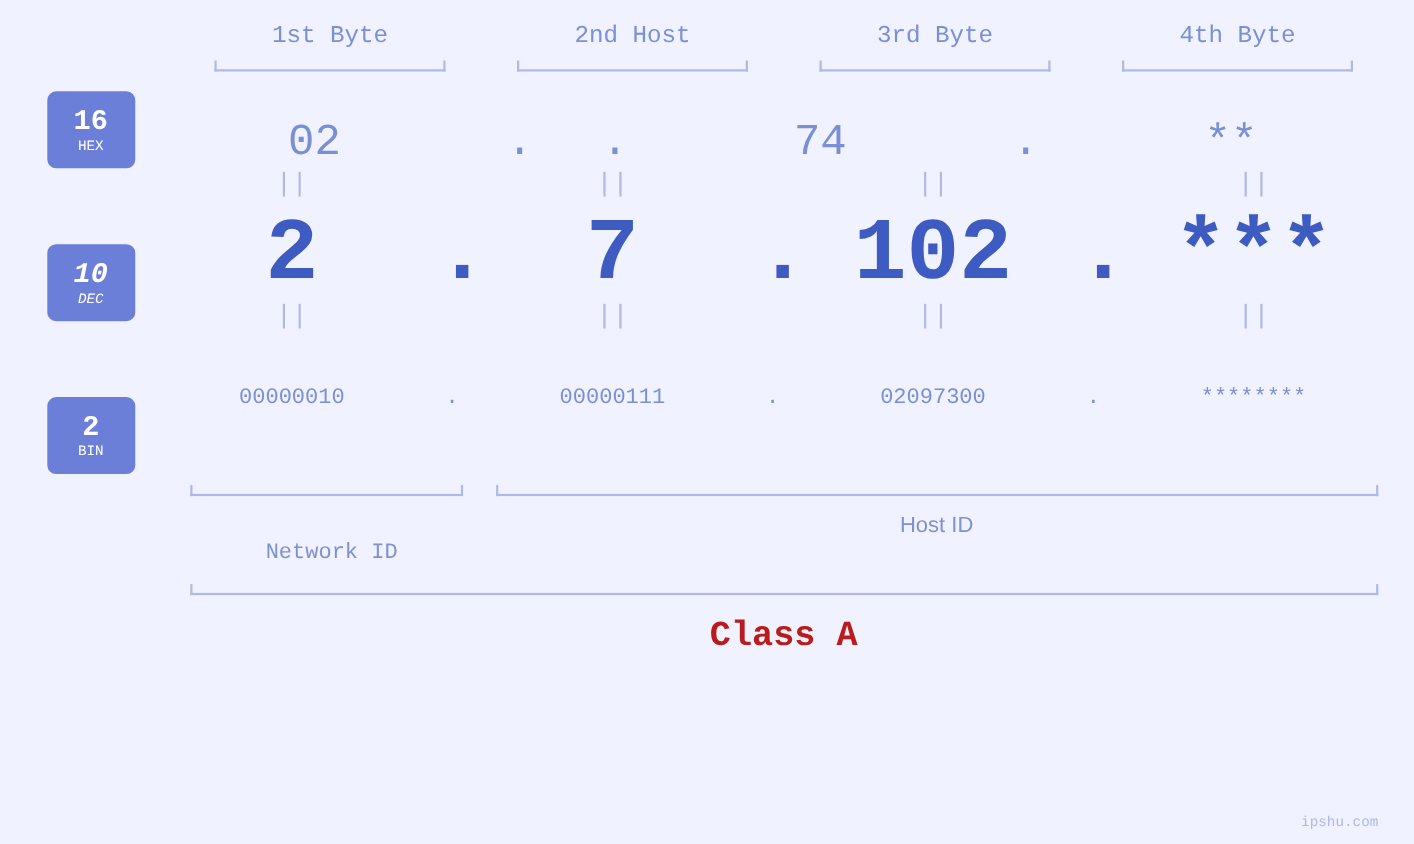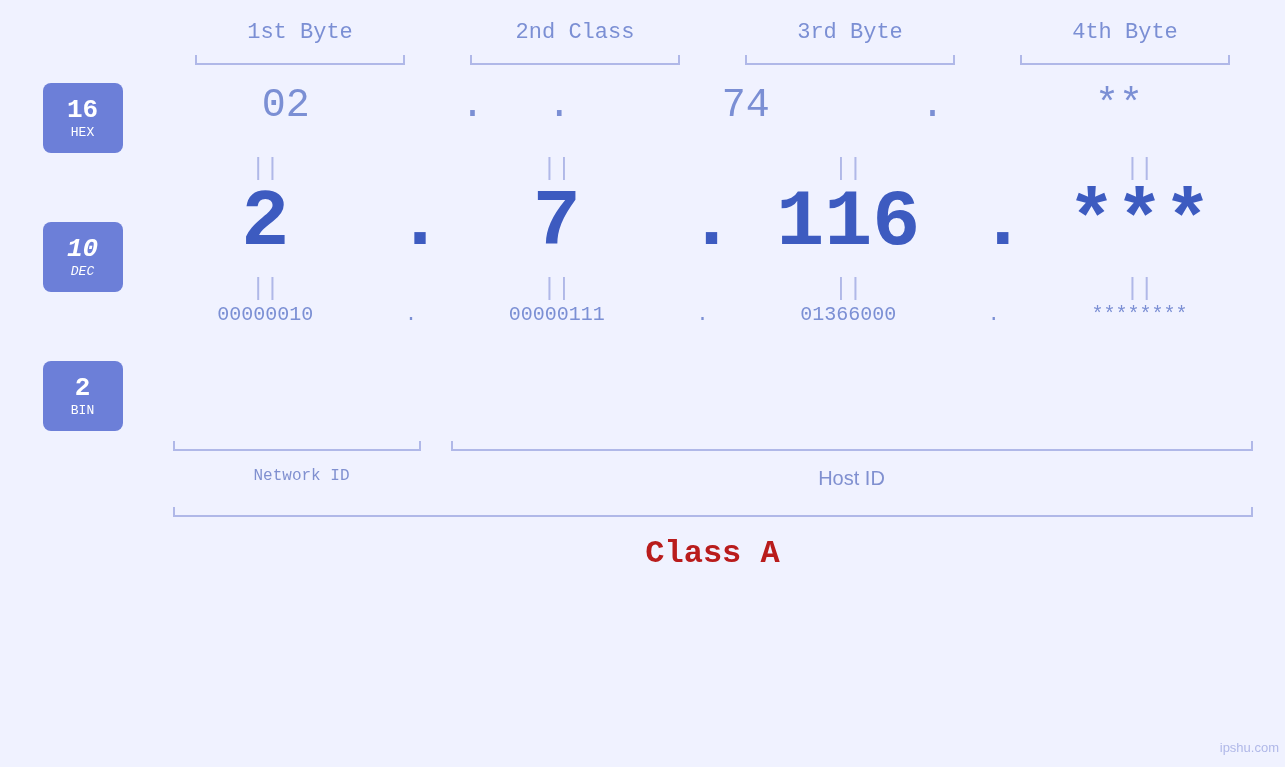--- a/index.html
+++ b/index.html
@@ -123,21 +123,21 @@
     
     .ip-grid {
       flex: 1;
       display: flex;
       flex-direction: column;
       gap: 0;
     }
 
     .ip-row {
       display: flex;
-      align-items: flex-start;
+      align-items: flex-end;
       justify-content: space-around;
       height: 70px;
     }
 
     .ip-row.hex-row { height: 70px; }
     .ip-row.dec-row { height: 90px; }
     .ip-row.bin-row { height: 70px; }
 
     .cell {
       width: 230px;
@@ -288,42 +288,42 @@
       font-weight: bold;
       text-align: center;
       width: 100%;
       padding-left: 140px;
     }
 
     
     .watermark {
       position: absolute;
       bottom: 12px;
-      right: 6px;
+      right: 32px;
       color: #b0b8e8;
       font-size: 13px;
-      font-family: Liberation Sans, sans-serif;
+      font-family: Liberation Mono, monospace;
     }
 
     .sep-symbol {
       font-size: 24px;
       color: #b0b8e8;
     }
 
     .hex-dot { font-size: 40px; color: #7b8fd4; }
     .bin-dot { font-size: 20px; color: #7b8fd4; }
   </style>
 </head>
 <body>
 
 <div class="main-container">
 
   <div class="byte-headers">
     <div class="byte-label">1st Byte</div>
-    <div class="byte-label">2nd Class</div>
+    <div class="byte-label">2nd Host</div>
     <div class="byte-label">3rd Byte</div>
     <div class="byte-label">4th Byte</div>
   </div>
 
   <div class="brackets-row">
     <div class="bracket-box">
       <div class="bracket-line"></div>
     </div>
     <div class="bracket-box">
       <div class="bracket-line"></div>
@@ -380,61 +380,61 @@
         <div class="equals-cell sep-symbol">||</div>
         <div class="dot-equals"></div>
         <div class="equals-cell sep-symbol">||</div>
       </div>
 
       <div class="ip-row dec-row">
         <div class="cell dec-value">2</div>
         <div class="dot-cell dec-dot">.</div>
         <div class="cell dec-value">7</div>
         <div class="dot-cell dec-dot">.</div>
-        <div class="cell dec-value">116</div>
+        <div class="cell dec-value">102</div>
         <div class="dot-cell dec-dot">.</div>
         <div class="cell dec-value">***</div>
       </div>
 
       <div class="equals-row">
         <div class="equals-cell sep-symbol">||</div>
         <div class="dot-equals"></div>
         <div class="equals-cell sep-symbol">||</div>
         <div class="dot-equals"></div>
         <div class="equals-cell sep-symbol">||</div>
         <div class="dot-equals"></div>
         <div class="equals-cell sep-symbol">||</div>
       </div>
 
       <div class="ip-row bin-row">
         <div class="cell bin-value">00000010</div>
         <div class="dot-cell bin-dot">.</div>
         <div class="cell bin-value">00000111</div>
         <div class="dot-cell bin-dot">.</div>
-        <div class="cell bin-value">01366000</div>
+        <div class="cell bin-value">02097300</div>
         <div class="dot-cell bin-dot">.</div>
         <div class="cell bin-value">********</div>
       </div>
 
     </div>
   </div>
 
   <div style="position:relative; width:1100px; margin-left:140px; height:20px; margin-top:8px;">
 
     <div style="position:absolute; left:0; width:268px; height:20px;">
       <div class="network-bracket-line"></div>
     </div>
 
     <div style="position:absolute; left:278px; right:0; height:20px;">
       <div class="host-bracket-line"></div>
     </div>
   </div>
 
   <div style="display:flex; width:1100px; margin-left:140px; margin-top:8px;">
-    <div style="width:278px; text-align:center; color:#8090d0; font-size:16px; font-family:'Courier New',monospace;">Network ID</div>
+    <div style="width:278px; text-align:center; color:#8090d0; font-size:20px; font-family:'Courier New',monospace;margin-top:24px;">Network ID</div>
     <div style="flex:1; text-align:center; color:#8090d0; font-size:20px; font-family:Liberation Sans, sans-serif;">Host ID</div>
   </div>
 
   <div class="long-bracket">
     <div class="long-bracket-line"></div>
   </div>
 
   <div class="class-label">Class A</div>
 
   <div class="watermark">ipshu.com</div>

